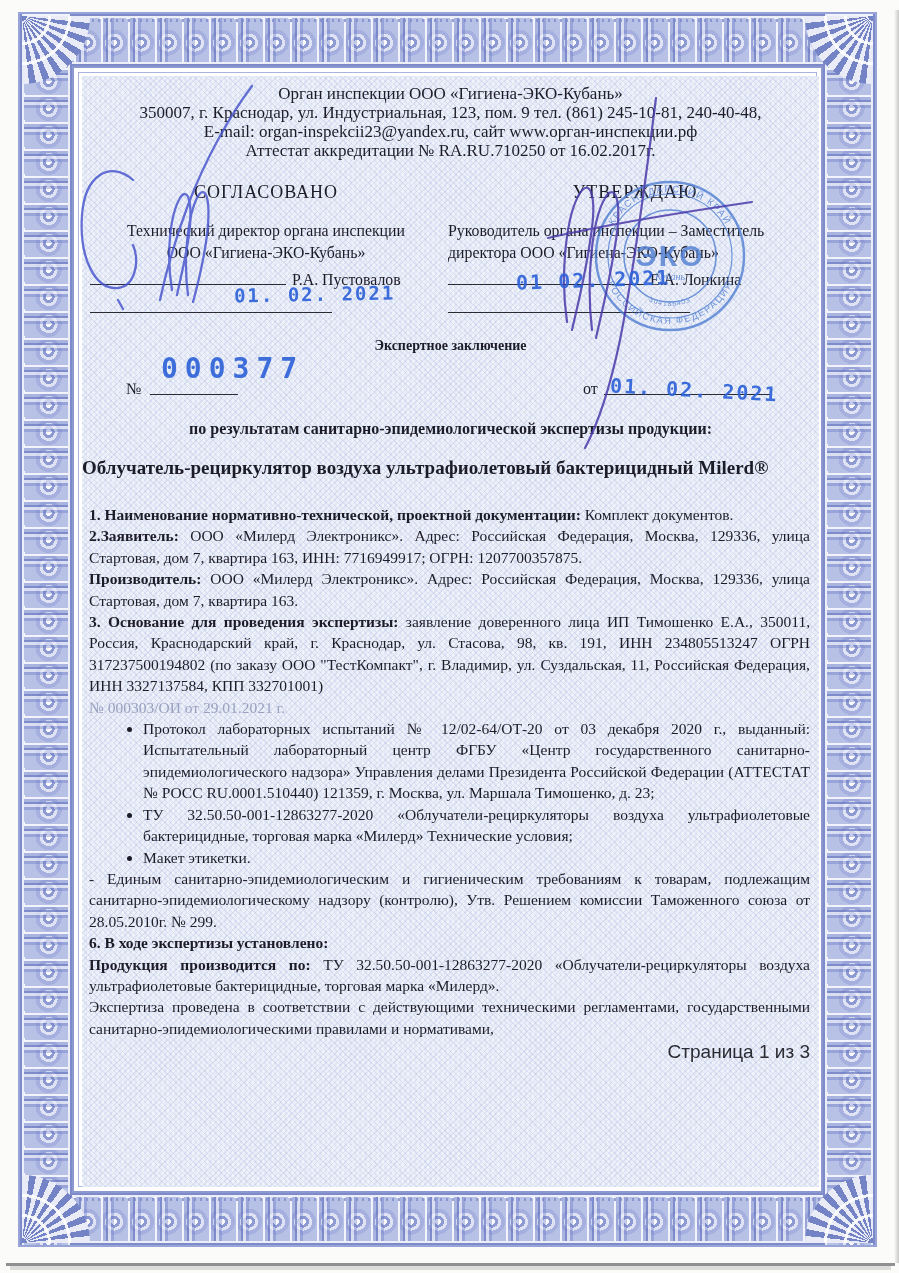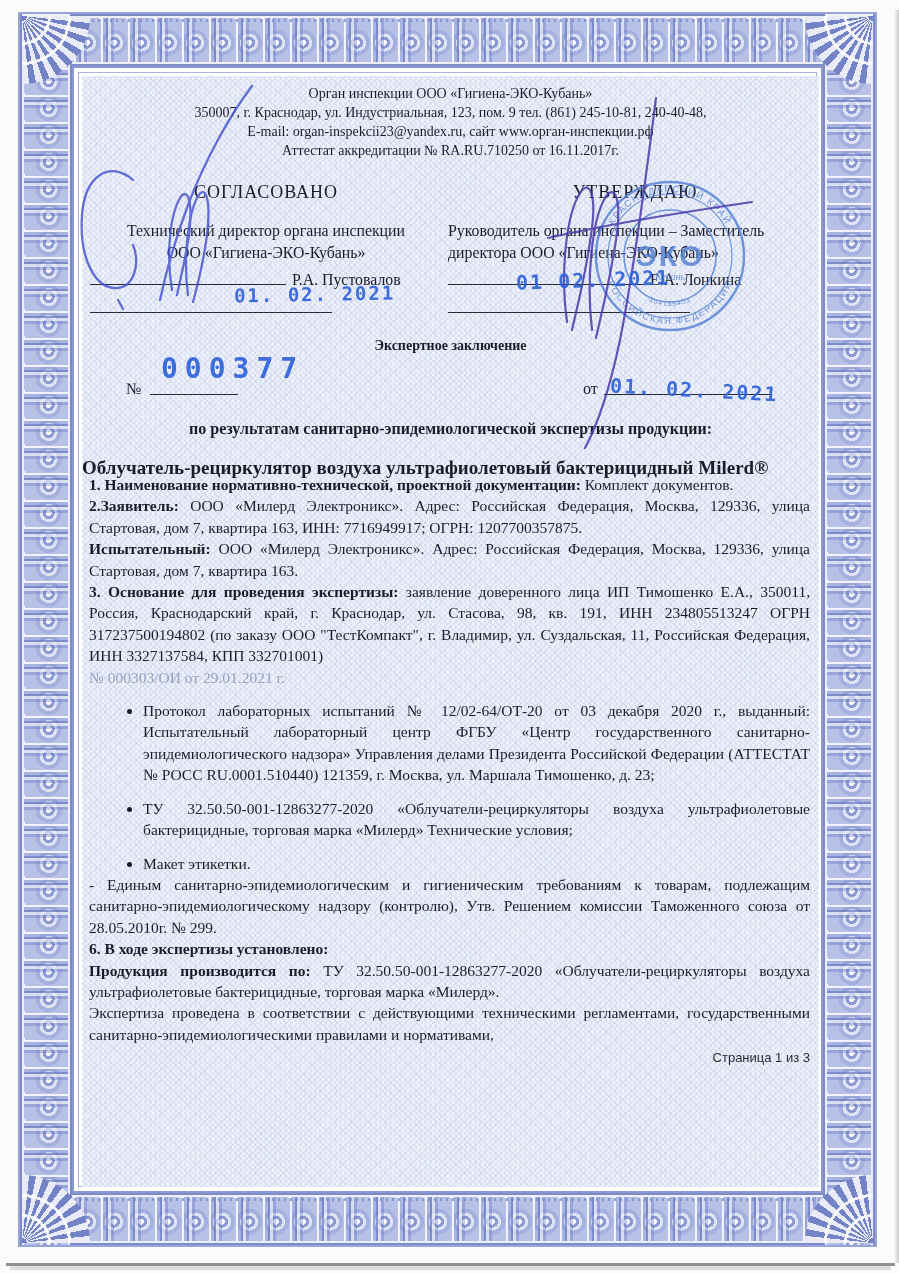--- a/index.html
+++ b/index.html
@@ -66,21 +66,21 @@
     box-shadow:inset 0 0 0 4px #ffffff, inset 0 0 0 5px #aab3de;}
   
   .paper{position:absolute;left:82px;top:76px;width:737px;height:1111px;overflow:hidden;
     background-color:#e9edf8;
     background-image:
       repeating-linear-gradient(45deg, rgba(103,124,196,.13) 0 1px, rgba(0,0,0,0) 1px 4px),
       repeating-linear-gradient(-45deg, rgba(103,124,196,.13) 0 1px, rgba(0,0,0,0) 1px 4px),
       repeating-linear-gradient(90deg, rgba(255,255,255,.35) 0 2px, rgba(0,0,0,0) 2px 5px);}
   
   .letterhead{position:absolute;top:8px;left:0;right:0;text-align:center;
-    font-size:14px;line-height:19px;}
+    font-size:17px;line-height:19px;}
   
   .col{position:absolute;top:98px;height:160px;font-size:15.8px;}
   .col-left{left:8px;width:352px;}
   .col-right{left:366px;width:374px;}
   .app-title{position:absolute;top:8px;left:0;right:0;text-align:center;
     font-size:18px;letter-spacing:1px;}
   .role1{position:absolute;top:48px;left:0;right:0;}
   .role2{position:absolute;top:70px;left:0;right:0;}
   .col-left .role1,.col-left .role2{text-align:center;}
   .sig1{position:absolute;top:96px;left:0;right:0;white-space:nowrap;}
@@ -100,28 +100,28 @@
   .product{position:absolute;top:381px;left:0;right:0;
     font-weight:bold;font-size:19px;}
   
   .stamp{position:absolute;font-family:"DejaVu Sans Mono", monospace;font-weight:bold;
     color:#2f63d8;opacity:.92;white-space:nowrap;z-index:6;}
   .stamp-num{left:79px;top:276px;font-size:28px;letter-spacing:7px;}
   .stamp-date-l{left:152px;top:207px;font-size:19px;letter-spacing:2px;transform:rotate(-1deg);}
   .stamp-date-r{left:434px;top:192px;font-size:20px;letter-spacing:2px;transform:rotate(-2deg);}
   .stamp-date-c{left:528px;top:302px;font-size:20px;letter-spacing:2px;transform:rotate(3deg);}
   
-  .bodytext{position:absolute;top:398px;left:7px;right:9px;
+  .bodytext{position:absolute;top:428px;left:7px;right:9px;
     font-size:15.5px;line-height:21.4px;text-align:justify;}
   .bodytext p{margin:0;text-align:justify;}
   .bodytext .faint{color:#99a1bf;}
   .bodytext ul{margin:0 0 0 30px;padding:0 0 0 24px;list-style:disc;}
-  .bodytext li{text-align:justify;margin-top:12px;}
+  .bodytext li{text-align:justify;}
   .pagenum{margin-top:2px;text-align:right;font-family:"Liberation Sans", sans-serif;
-    font-size:13px;color:#2b2b33;}
+    font-size:19px;color:#2b2b33;}
   
   .overlay{position:absolute;left:0;top:0;width:899px;height:1273px;z-index:5;pointer-events:none;}
 </style>
 </head>
 <body>
 
 <div class="frame">
   <div class="band band-h band-top"></div>
   <div class="band band-h band-bottom"></div>
   <div class="band band-v band-left"></div>
@@ -132,21 +132,21 @@
   <div class="corner corner-bl"></div>
   <div class="hole"></div>
 </div>
 
 <div class="paper">
 
   <div class="letterhead">
     <div>Орган инспекции ООО «Гигиена-ЭКО-Кубань»</div>
     <div>350007, г. Краснодар, ул. Индустриальная, 123, пом. 9 тел. (861) 245-10-81, 240-40-48,</div>
     <div>E-mail: organ-inspekcii23@yandex.ru, сайт www.орган-инспекции.рф</div>
-    <div>Аттестат аккредитации № RA.RU.710250 от 16.11.2017г.</div>
+    <div>Аттестат аккредитации № RA.RU.710250 от 16.02.2017г.</div>
   </div>
 
   <div class="col col-left">
     <div class="app-title">СОГЛАСОВАНО</div>
     <div class="role1">Технический директор органа инспекции</div>
     <div class="role2">ООО «Гигиена-ЭКО-Кубань»</div>
     <div class="sig1"><span class="rule w1"></span><span>Р.А. Пустовалов</span></div>
     <div class="sig2"><span class="rule w2"></span></div>
   </div>
 
@@ -168,21 +168,21 @@
   <div class="stamp stamp-date-l">01. 02. 2021</div>
   <div class="stamp stamp-date-r">01 02. 2021</div>
   <div class="stamp stamp-date-c">01. 02. 2021</div>
 
   <div class="subtitle">по результатам санитарно-эпидемиологической экспертизы продукции:</div>
   <div class="product">Облучатель-рециркулятор воздуха ультрафиолетовый бактерицидный Milerd®</div>
 
   <div class="bodytext">
     <p><b>1. Наименование нормативно-технической, проектной документации:</b> <span>Комплект документов.</span></p>
     <p><b>2.Заявитель:</b> <span>ООО «Милерд Электроникс». Адрес: Российская Федерация, Москва, 129336, улица Стартовая, дом 7, квартира 163, ИНН: 7716949917; ОГРН: 1207700357875.</span></p>
-    <p><b>Испытательный:</b> <span>ООО «Милерд Электроникс». Адрес: Российская Федерация, Москва, 129336, улица Стартовая, дом 7, квартира 163.</span></p>
+    <p><b>Производитель:</b> <span>ООО «Милерд Электроникс». Адрес: Российская Федерация, Москва, 129336, улица Стартовая, дом 7, квартира 163.</span></p>
     <p><b>3. Основание для проведения экспертизы:</b> <span>заявление доверенного лица ИП Тимошенко Е.А., 350011, Россия, Краснодарский край, г. Краснодар, ул. Стасова, 98, кв. 191, ИНН 234805513247 ОГРН 317237500194802 (по заказу ООО "ТестКомпакт", г. Владимир, ул. Суздальская, 11, Российская Федерация, ИНН 3327137584, КПП 332701001)</span></p>
     <p class="faint">№ 000303/ОИ от 29.01.2021 г.</p>
     <ul>
       <li>Протокол лабораторных испытаний № 12/02-64/ОТ-20 от 03 декабря 2020 г., выданный: Испытательный лабораторный центр ФГБУ «Центр государственного санитарно-эпидемиологического надзора» Управления делами Президента Российской Федерации (АТТЕСТАТ № РОСС RU.0001.510440) 121359, г. Москва, ул. Маршала Тимошенко, д. 23;</li>
       <li>ТУ 32.50.50-001-12863277-2020 «Облучатели-рециркуляторы воздуха ультрафиолетовые бактерицидные, торговая марка «Милерд» Технические условия;</li>
       <li>Макет этикетки.</li>
     </ul>
     <p>- Единым санитарно-эпидемиологическим и гигиеническим требованиям к товарам, подлежащим санитарно-эпидемиологическому надзору (контролю), Утв. Решением комиссии Таможенного союза от 28.05.2010г. № 299.</p>
     <p><b>6. В ходе экспертизы установлено:</b></p>
     <p><b>Продукция производится по:</b> <span>ТУ 32.50.50-001-12863277-2020 «Облучатели-рециркуляторы воздуха ультрафиолетовые бактерицидные, торговая марка «Милерд».</span></p>

